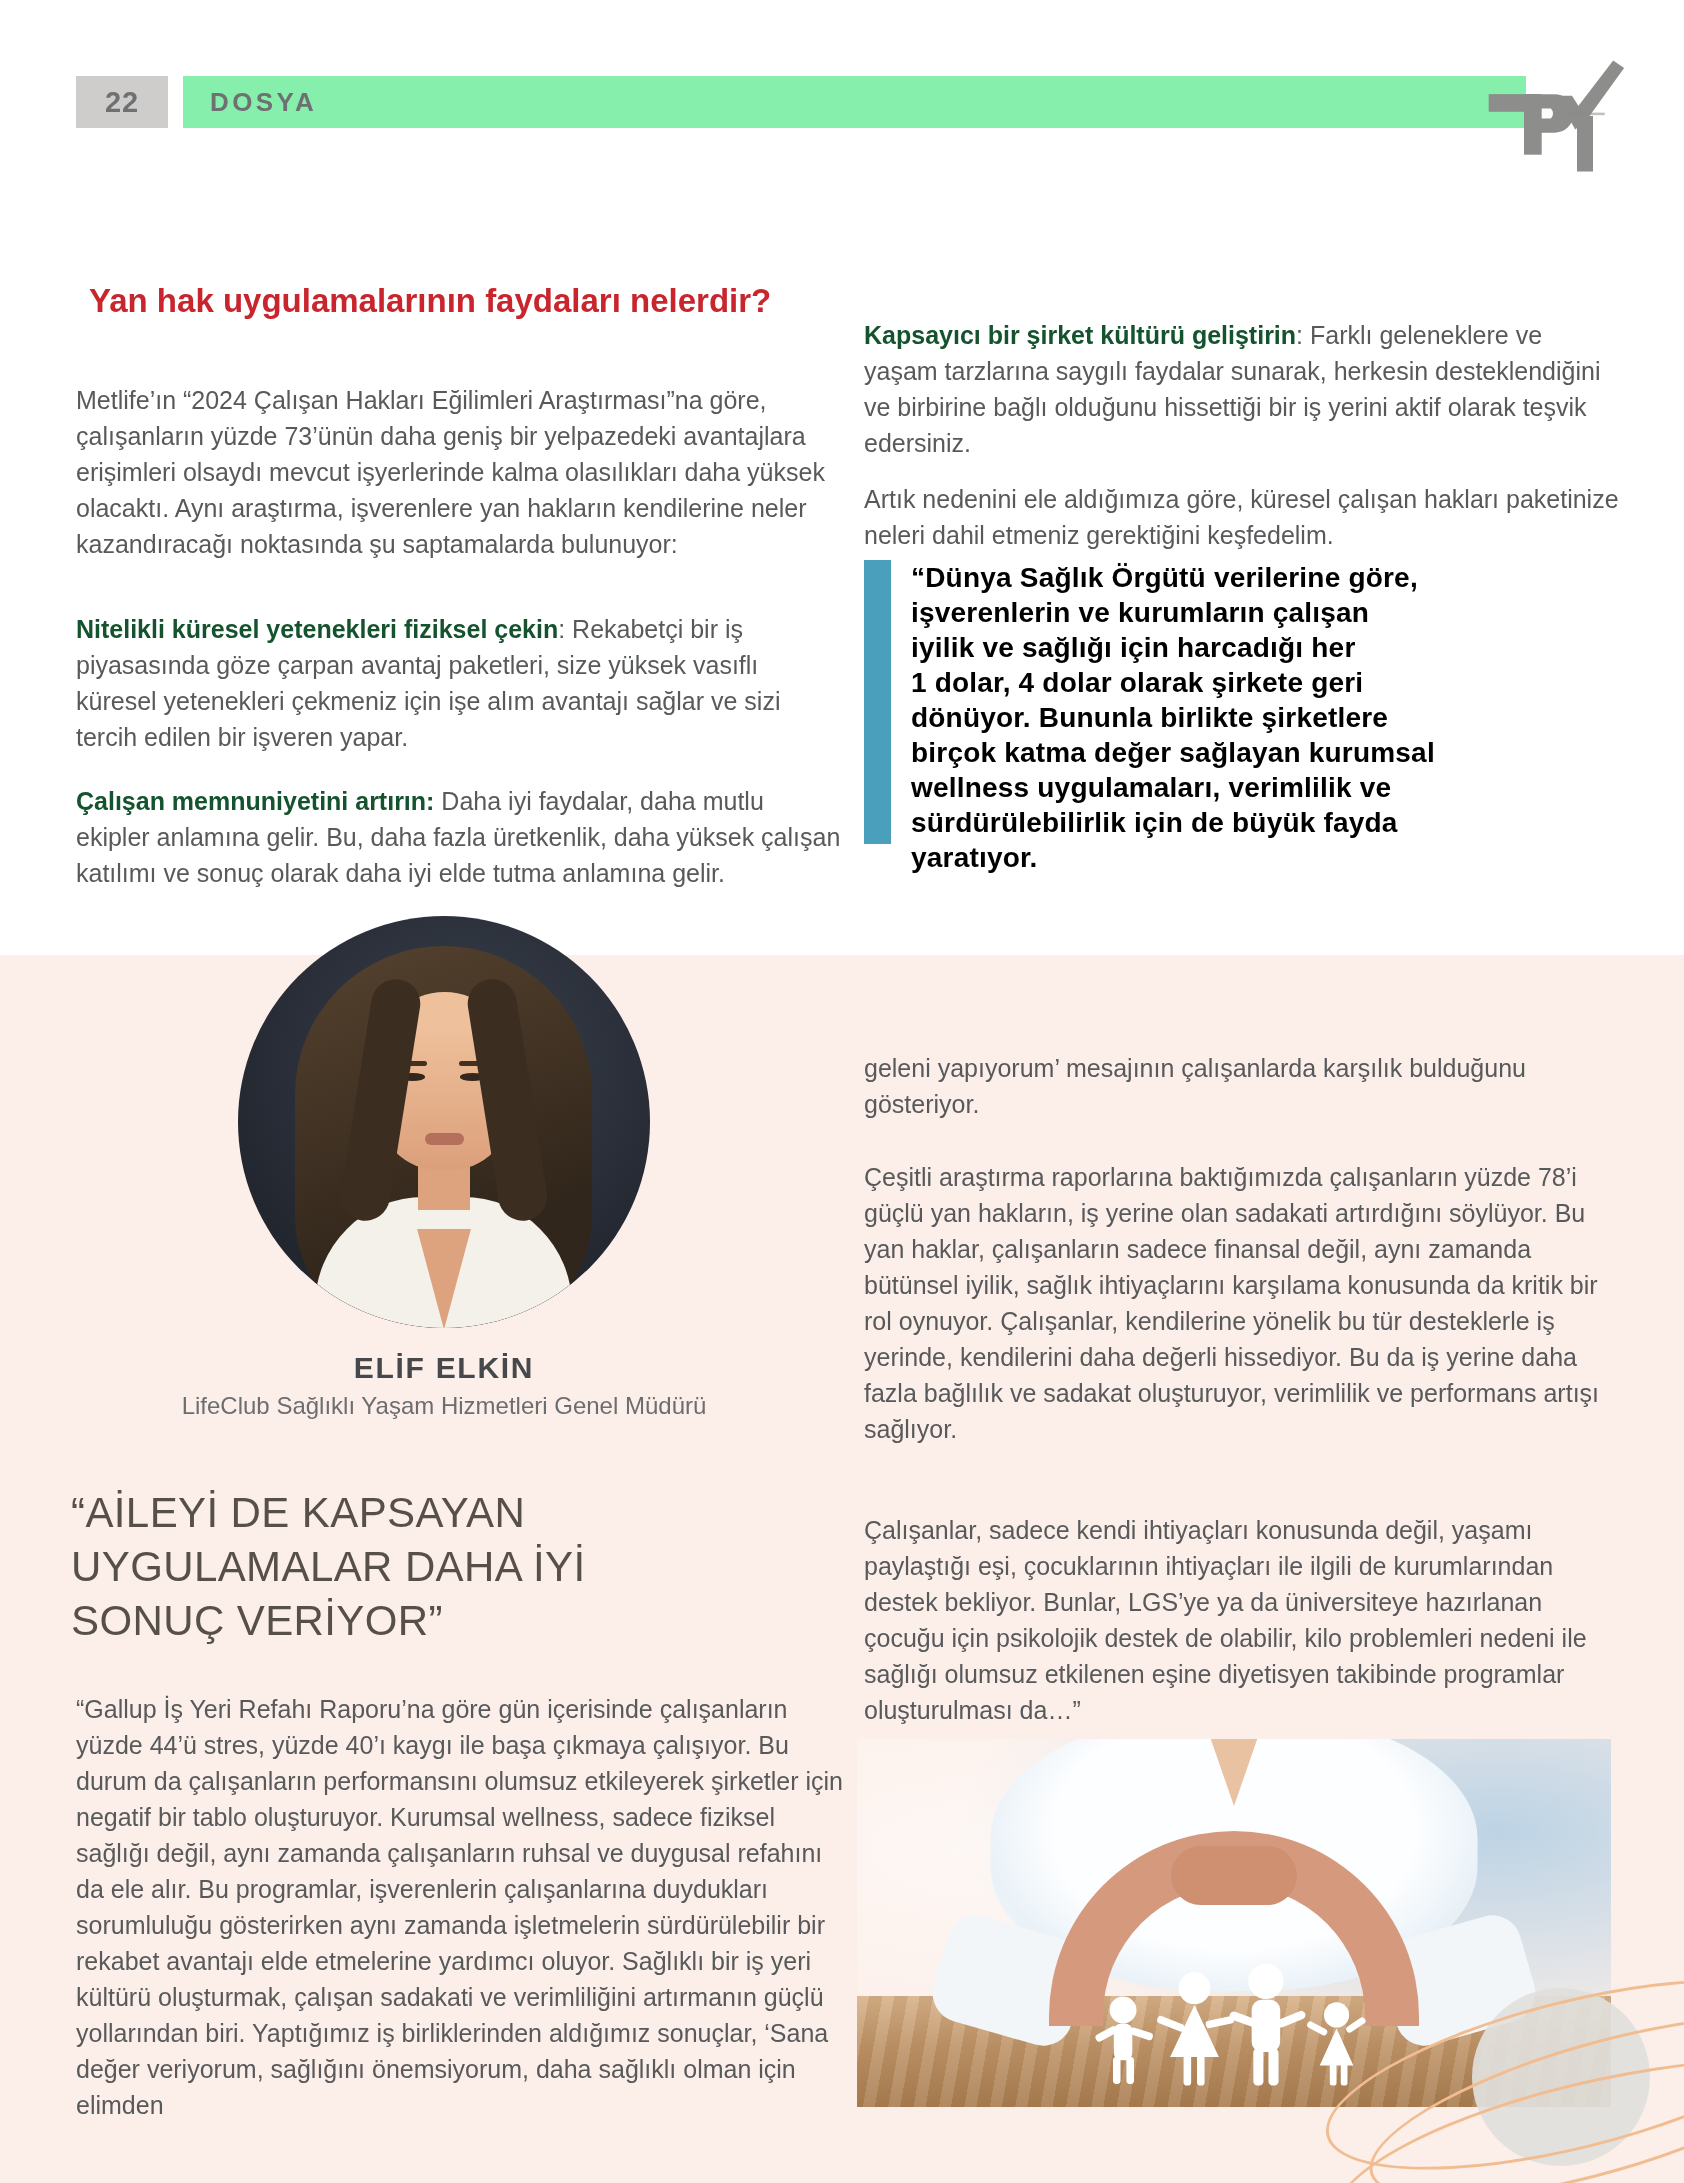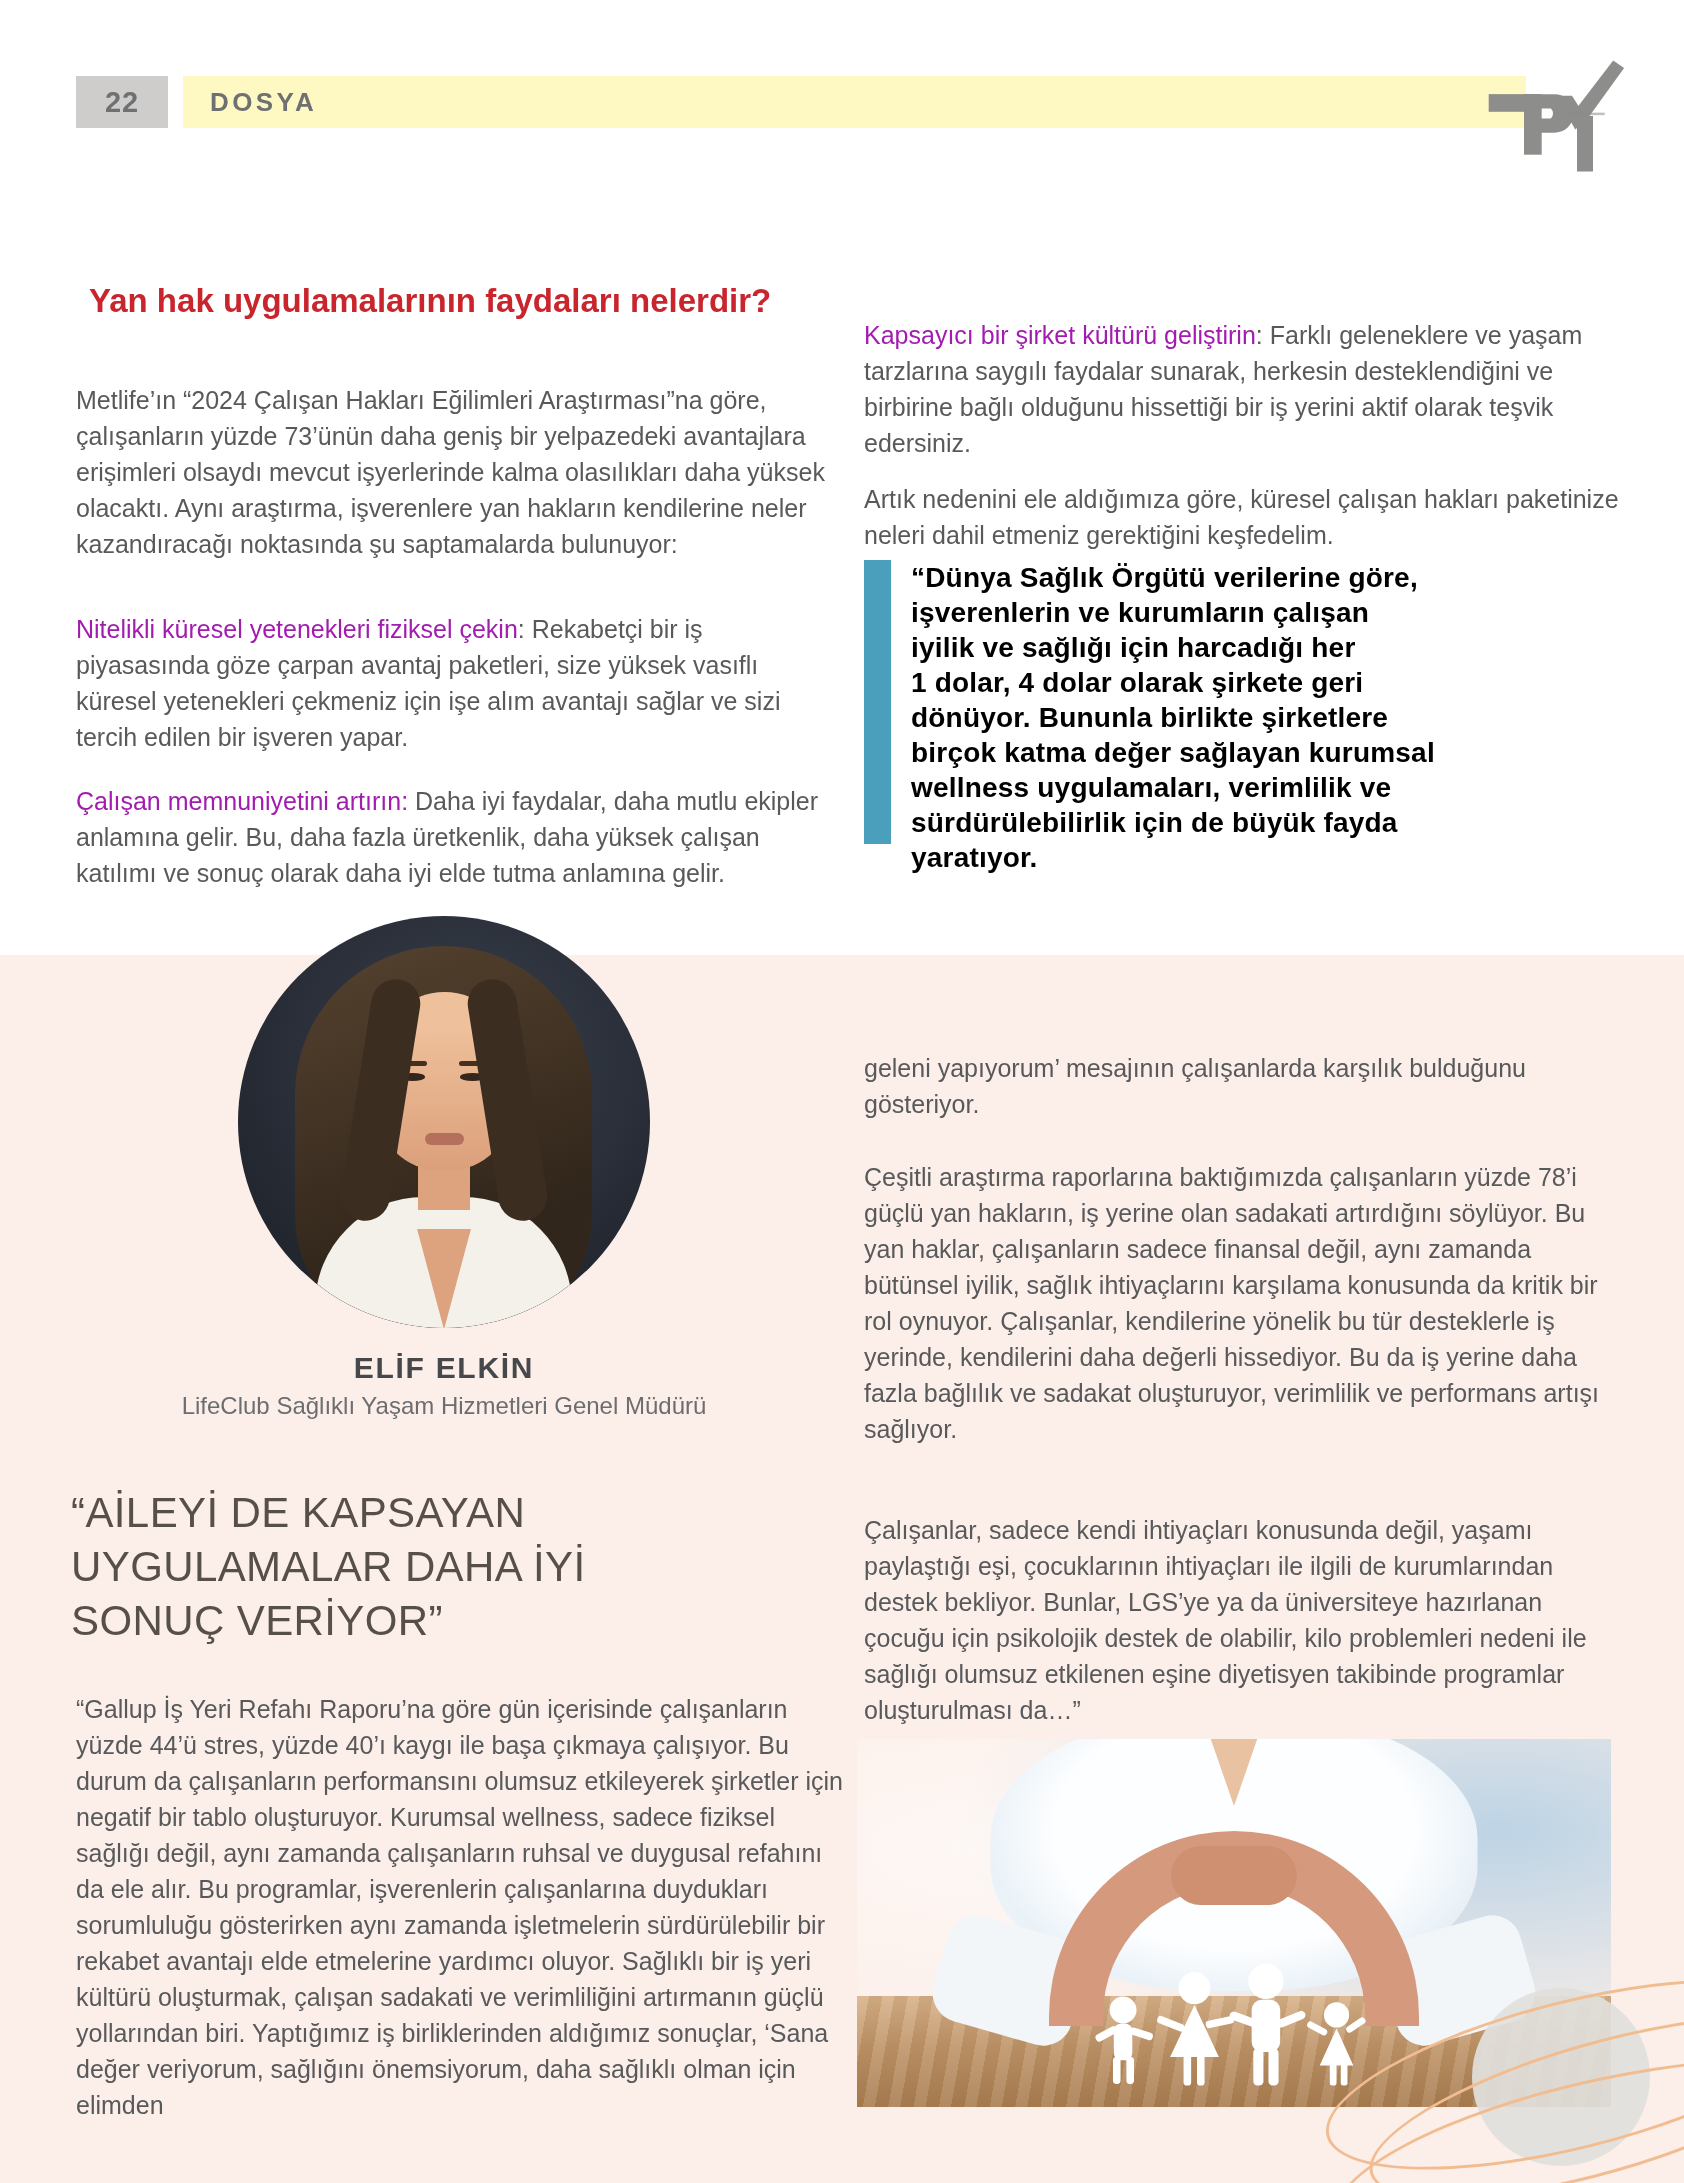--- a/index.html
+++ b/index.html
@@ -8,30 +8,30 @@
     background:#ffffff;
     font-family:"Liberation Sans", sans-serif;
     -webkit-font-smoothing:antialiased;
   }
   .abs { position:absolute; }
 
   
   .pagenum-box { left:76px; top:76px; width:92px; height:52px; background:#cecdcb;
     display:flex; align-items:center; justify-content:center;
     font-size:29px; font-weight:bold; color:#6f7072; letter-spacing:0.8px; }
-  .header-bar { left:183px; top:76px; width:1343px; height:52px; background:#fef9c3;
+  .header-bar { left:183px; top:76px; width:1343px; height:52px; background:#86efac;
     display:flex; align-items:center; padding-left:27px; box-sizing:border-box;
     font-size:26px; font-weight:bold; color:#6f7072; letter-spacing:3.4px; }
   .logo { left:1487px; top:57px; width:143px; height:118px; }
 
   
   .headline-red { left:89px; top:282px; width:756px;
     font-size:33px; font-weight:bold; color:#c9252d; }
   .body-p { width:765px; font-size:25px; line-height:36px; color:#58595b; }
-  .lead { font-weight:normal; color:#a21caf; }
+  .lead { font-weight:bold; color:#14532d; }
   .col-left { left:76px; }
   .col-right { left:864px; width:756px; }
   .p-intro { top:357px; }
   .p-b1 { top:586px; }
   .p-b2 { top:758px; }
   .p-b3 { top:292px; }
   .p-trans { top:456px; }
 
   
   .quote { left:864px; top:560px; width:756px; display:flex; }

